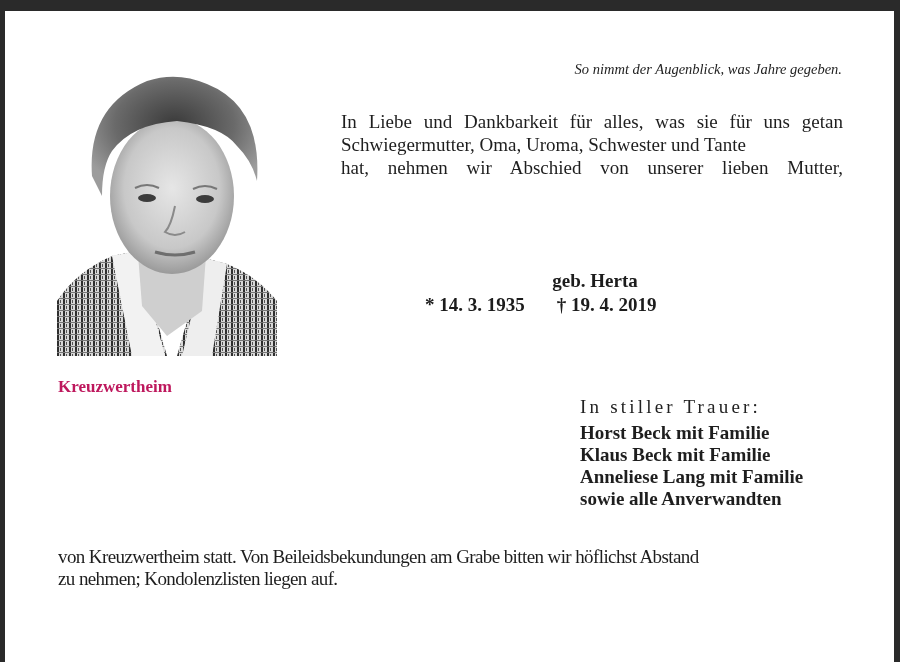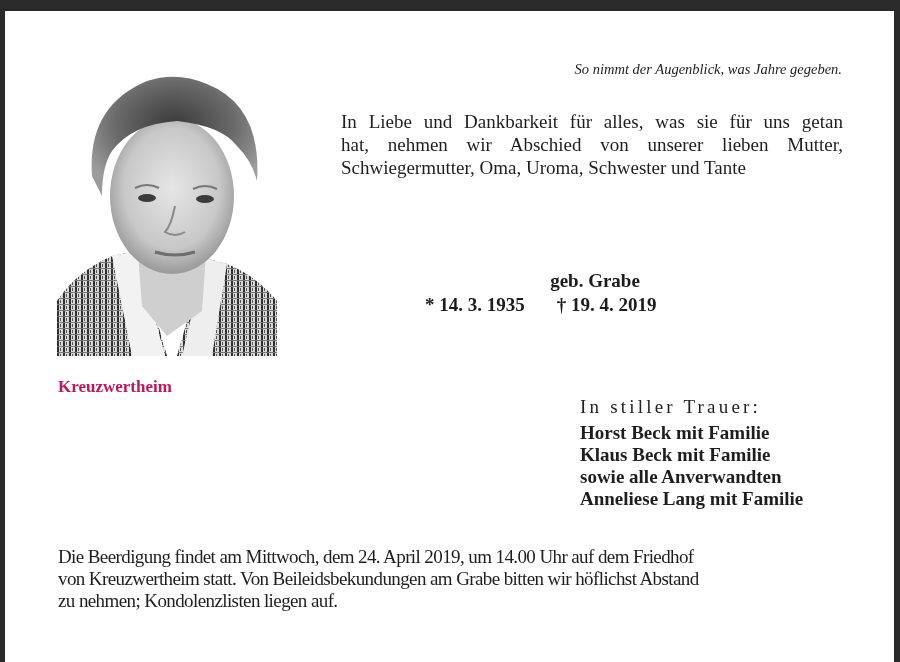--- a/index.html
+++ b/index.html
@@ -138,22 +138,22 @@
   </style>
 </head>
 <body>
 
 <div class="frame">
 
   <div class="motto">So nimmt der Augenblick, was Jahre gegeben.</div>
 
   <div class="intro">
     <span class="line">In Liebe und Dankbarkeit für alles, was sie für uns getan</span>
+    <span class="line last">Schwiegermutter, Oma, Uroma, Schwester und Tante</span>
     <span class="line">hat, nehmen wir Abschied von unserer lieben Mutter,</span>
-    <span class="line last">Schwiegermutter, Oma, Uroma, Schwester und Tante</span>
   </div>
 
   <div class="photo">
     <svg width="220" height="290" viewBox="0 0 220 290">
       <defs>
         <radialGradient id="face" cx="50%" cy="45%" r="55%">
           <stop offset="0%" stop-color="#e6e6e6"></stop>
           <stop offset="70%" stop-color="#c8c8c8"></stop>
           <stop offset="100%" stop-color="#9a9a9a"></stop>
         </radialGradient>
@@ -187,34 +187,33 @@
       <ellipse cx="148" cy="133" rx="9" ry="4" fill="#3c3c3c"></ellipse>
       <path d="M78 122 Q90 116 102 122" stroke="#777" stroke-width="2" fill="none"></path>
       <path d="M136 123 Q148 117 160 123" stroke="#777" stroke-width="2" fill="none"></path>
 
       <path d="M118 140 Q114 160 108 166 Q118 172 128 166" stroke="#8a8a8a" stroke-width="2" fill="none"></path>
 
       <path d="M98 186 Q118 192 138 186" stroke="#6e6e6e" stroke-width="3" fill="none"></path>
     </svg>
   </div>
 
-  <div class="maiden">geb. Grabe</div>
+  <div class="maiden">geb. Herta</div>
   <div class="dates">
     <span>* 14. 3. 1935</span><span class="gap"></span><span>† 19. 4. 2019</span>
   </div>
 
   <div class="place">Kreuzwertheim</div>
 
   <div class="mourning-head">In stiller Trauer:</div>
   <div class="mourners">
     <span class="item">Horst Beck mit Familie</span>
     <span class="item">Klaus Beck mit Familie</span>
+    <span class="item">Anneliese Lang mit Familie</span>
     <span class="item">sowie alle Anverwandten</span>
-    <span class="item">Anneliese Lang mit Familie</span>
   </div>
 
   <div class="funeral">
-    <span class="line">Die Beerdigung findet am Mittwoch, dem 24. April 2019, um 14.00 Uhr auf dem Friedhof</span>
     <span class="line">von Kreuzwertheim statt. Von Beileidsbekundungen am Grabe bitten wir höflichst Abstand</span>
     <span class="line">zu nehmen; Kondolenzlisten liegen auf.</span>
   </div>
 
 </div>
 
 </body></html>

